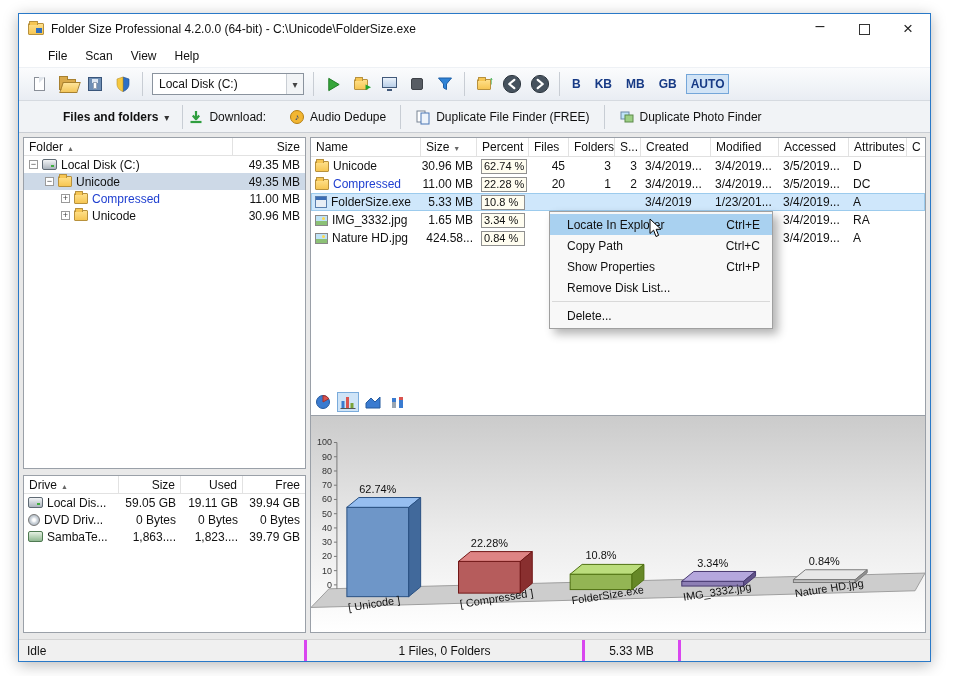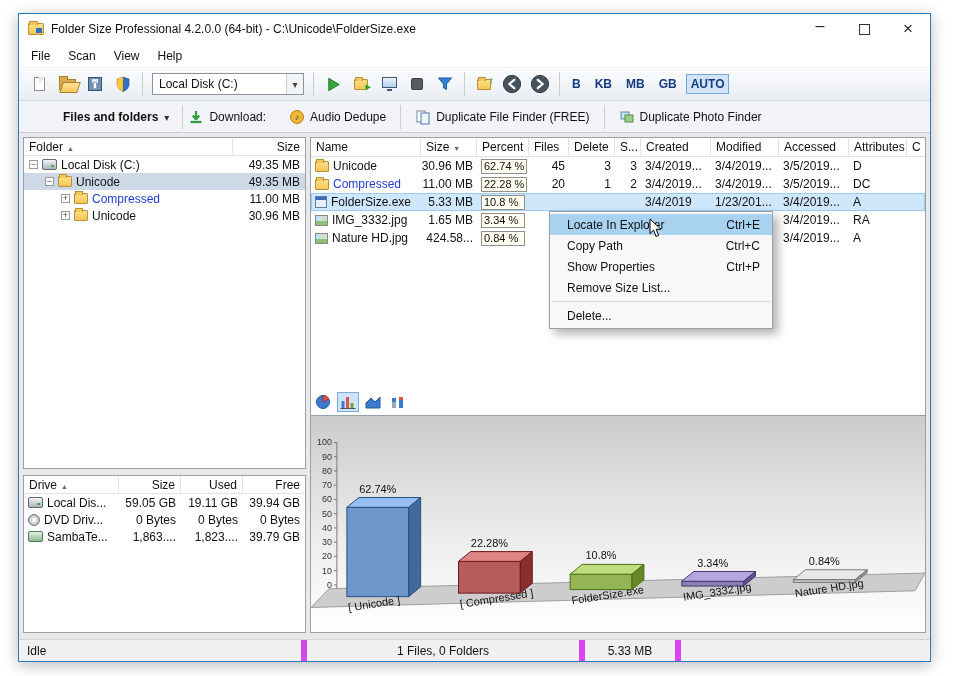--- a/index.html
+++ b/index.html
@@ -13,21 +13,21 @@
 .app-icon::before{content:"";position:absolute;left:0;top:-3px;width:7px;height:3px;background:#f6c653;border:1px solid #b8913c;border-bottom:none;border-radius:1px 1px 0 0;}
 .app-icon::after{content:"";position:absolute;right:1px;bottom:1px;width:6px;height:5px;background:#2f6fc0;}
 .title-text{margin-left:7px;font-size:12px;white-space:nowrap;}
 .caption{margin-left:auto;display:flex;height:100%;}
 .cap-btn{width:44px;display:flex;align-items:center;justify-content:center;color:#222;}
 .cap-min::before{content:"–";font-size:16px;margin-top:-6px;}
 .cap-max::before{content:"";display:block;width:9px;height:9px;border:1px solid #333;}
 .cap-close::before{content:"×";font-size:17px;}
 
 
-.menubar{height:23px;background:#fff;display:flex;align-items:center;padding-left:3px;}
+.menubar{height:23px;background:#fff;display:flex;align-items:center;padding-left:20px;}
 .menu-item{padding:3px 9px;}
 
 
 .toolbar{height:34px;background:linear-gradient(#fbfcfd,#e9edf3);display:flex;align-items:center;padding:0 6px;border-top:1px solid #eef1f5;border-bottom:1px solid #d6dae0;}
 .tb-btn{min-width:26px;height:26px;display:flex;align-items:center;justify-content:center;margin:0 1px;}
 .tb-sep{width:1px;height:24px;background:#c8cdd4;margin:0 5px;flex:none;}
 .ic-page{width:11px;height:14px;background:#fff;border:1px solid #8a8f98;position:relative;}
 .ic-page::after{content:"";position:absolute;top:-1px;right:-1px;border:3px solid;border-color:#dfe4ea transparent transparent #dfe4ea;}
 .ic-open{width:17px;height:11px;background:#d9a94a;border:1px solid #a8812f;position:relative;}
 .ic-open::before{content:"";position:absolute;left:-1px;top:-4px;width:7px;height:3px;background:#d9a94a;border:1px solid #a8812f;border-bottom:none;}
@@ -119,21 +119,21 @@
 
 .context-menu{position:absolute;left:530px;top:197px;width:224px;background:#f8f8f8;border:1px solid #a0a0a0;box-shadow:5px 5px 9px rgba(0,0,0,.3);padding:2px 0;z-index:10;}
 .cm-item{height:21px;display:flex;align-items:center;padding:0 12px 0 17px;font-size:12px;}
 .cm-item.hl{background:#a9d1f0;}
 .cm-key{margin-left:auto;}
 .cm-sep{height:1px;background:#d9d9d9;margin:3px 2px;}
 .cursor{position:absolute;left:630px;top:204px;width:13px;height:20px;z-index:20;}
 
 
 .statusbar{position:absolute;left:0;right:0;bottom:0;height:22px;background:#f0f0f0;border-top:1px solid #d4d4d4;display:flex;align-items:center;font-size:12px;}
-.sb-sec{height:100%;display:flex;align-items:center;border-right:6px solid #d946ef;padding:0 8px;}
+.sb-sec{height:100%;display:flex;align-items:center;border-right:3px solid #d946ef;padding:0 8px;}
 .s1{width:288px;} .s2{width:278px;justify-content:center;} .s3{width:96px;justify-content:center;}
 .s4{flex:1;border-right:none;}
 .progress-track{flex:1;height:13px;border:1px solid #9aa0a6;background:#fff;margin:0 10px 0 8px;}
 </style>
 </head>
 <body>
 
 <div class="window">
 
   <div class="titlebar">
@@ -334,21 +334,21 @@
 
     <div class="panel table-panel">
       <div class="ft-header">
         <span class="hc c1">Name</span>
         <span class="hc c2">
             <span>Size</span>
             <span class="sort-desc"></span>
           </span>
         <span class="hc c3">Percent</span>
         <span class="hc c4">Files</span>
-        <span class="hc c5">Delete</span>
+        <span class="hc c5">Folders</span>
         <span class="hc c6">S...</span>
         <span class="hc c7">Created</span>
         <span class="hc c8">Modified</span>
         <span class="hc c9">Accessed</span>
         <span class="hc c10">Attributes</span>
         <span class="hc c11" style="border-right:none">C</span>
       </div>
 
       <div class="ft-row">
         <span class="c1">
@@ -552,21 +552,21 @@
     </div>
     <div class="cm-item">
       <span class="cm-label">Copy Path</span>
       <span class="cm-key">Ctrl+C</span>
     </div>
     <div class="cm-item">
       <span class="cm-label">Show Properties</span>
       <span class="cm-key">Ctrl+P</span>
     </div>
     <div class="cm-item">
-      <span class="cm-label">Remove Size List...</span>
+      <span class="cm-label">Remove Disk List...</span>
       <span class="cm-key"></span>
     </div>
     <div class="cm-sep"></div>
     <div class="cm-item">
       <span class="cm-label">Delete...</span>
       <span class="cm-key"></span>
     </div>
   </div>
 
   <svg class="cursor" viewBox="0 0 13 20">

